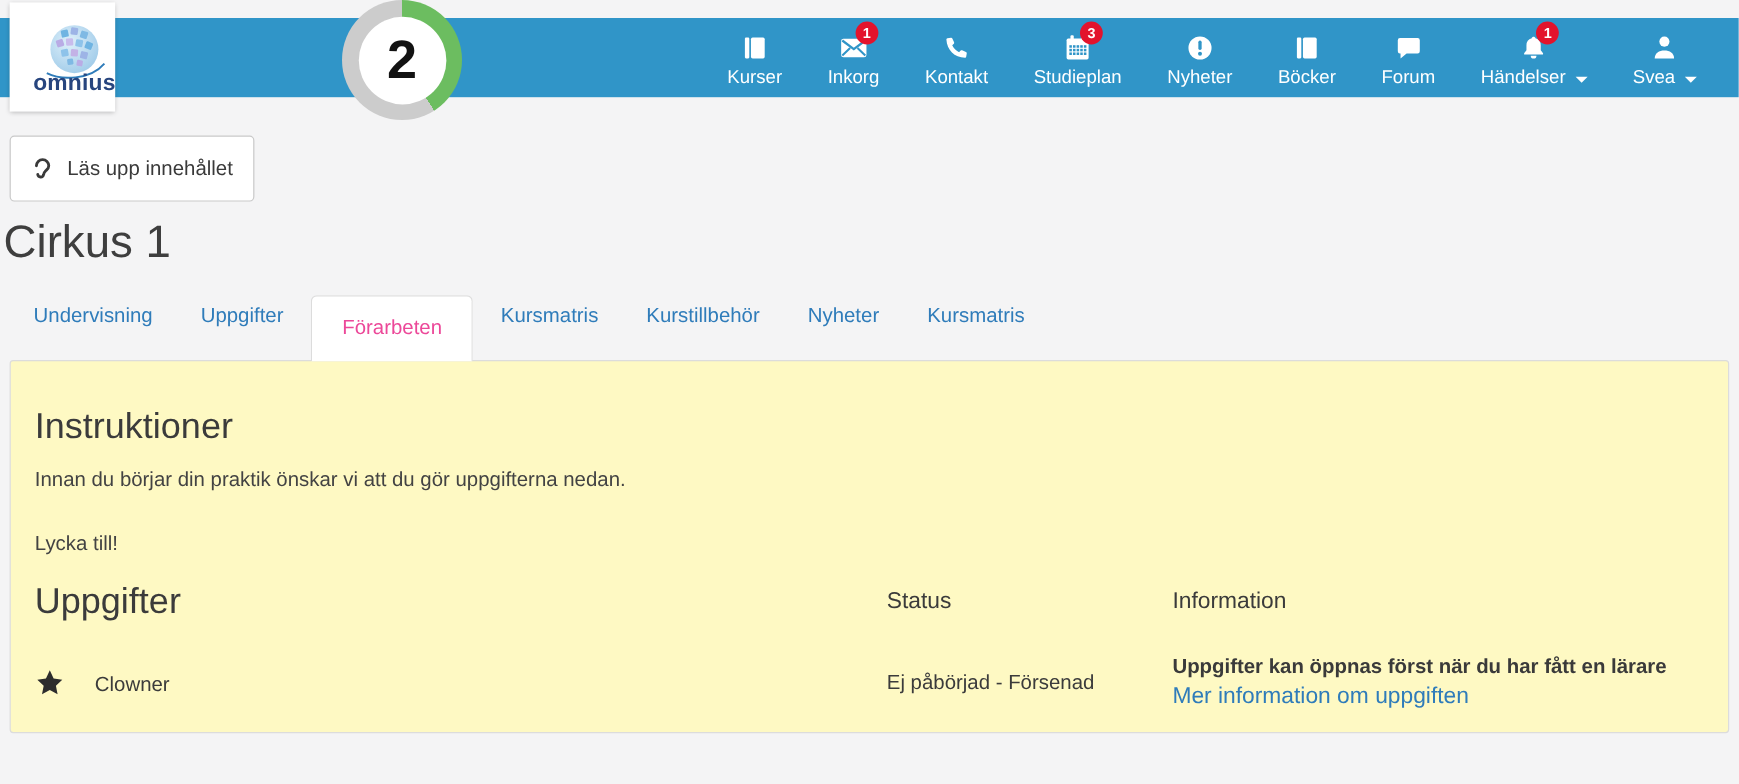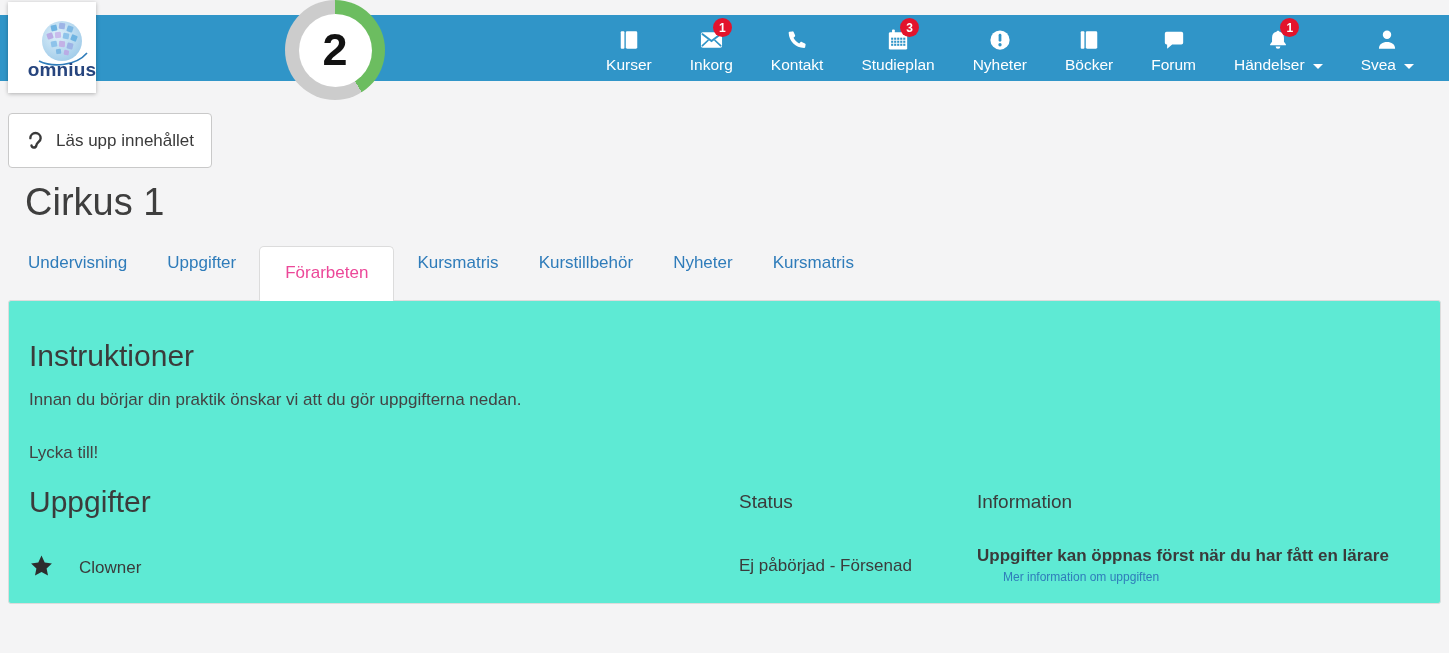--- a/index.html
+++ b/index.html
@@ -32,41 +32,41 @@
               background:conic-gradient(#6cbd60 0 41%, #cccccc 41% 100%);
               display:flex; align-items:center; justify-content:center; z-index:3; }
   .progress-inner { width:73px; height:73px; border-radius:50%; background:#fff;
               display:flex; align-items:center; justify-content:center;
               font-size:45px; font-weight:600; color:#121212; }
   
   .read-btn { position:absolute; top:113px; left:8px; height:55px; background:#fff;
               border:1px solid #c9c9c9; border-radius:4px; display:flex; align-items:center; gap:11px;
               padding:0 17px; font-size:17px; color:#3a3a3a; cursor:pointer; }
   
-  .page-title { position:absolute; top:181px; left:25px; font-size:38px; font-weight:400; color:#3e3e3e; }
+  .page-title { position:absolute; top:181px; left:3px; font-size:38px; font-weight:400; color:#3e3e3e; }
   
   .main { position:absolute; top:237px; left:8px; right:8px; }
   .tabs { display:flex; align-items:flex-end; position:relative; z-index:2; margin-bottom:-1px; }
   .tab-link { color:#2f7cba; font-size:17px; padding:16px 20px 28px 20px; text-decoration:none; cursor:pointer; }
   .tab-active { background:#fff; border:1px solid #dcdcdc; border-bottom:none; border-radius:5px 5px 0 0;
                 color:#ec4899; padding:16px 25px 18px 25px; margin:0 3px; cursor:default; }
-  .panel { background:#5eead4; border:1px solid #dcdcdc; border-radius:3px; min-height:292px;
+  .panel { background:#fef9c3; border:1px solid #dcdcdc; border-radius:3px; min-height:292px;
            padding:0 20px 18px 20px; position:relative; z-index:1; }
   .section-title { font-size:30px; font-weight:400; color:#3b3b3b; margin-top:38px; }
   .instr-text { font-size:17px; color:#434343; margin-top:17px; }
   .instr-closing { font-size:17px; color:#434343; margin-top:33px; }
   .assign-grid { display:grid; grid-template-columns:710px 238px 1fr; align-items:center; }
   .assign-head { margin-top:22px; }
   .assign-title { font-size:30px; font-weight:400; color:#3b3b3b; }
   .col-header { font-size:19px; color:#3b3b3b; align-self:center; }
   .assign-row { margin-top:27px; }
   .task-name { display:flex; align-items:flex-end; gap:25px; font-size:17px; color:#3b3b3b; }
   .status-text { font-size:17px; color:#3b3b3b; }
   .info-main { font-size:17px; font-weight:bold; color:#3a3a3a; }
-  .info-link { font-size:12px; color:#2f7cba; margin-top:4px; display:inline-block; text-decoration:none; cursor:pointer;margin-left:26px; }
+  .info-link { font-size:19px; color:#2f7cba; margin-top:4px; display:inline-block; text-decoration:none; cursor:pointer; }
 </style>
 </head>
 <body>
 
 <div class="navbar">
   <nav class="nav-items">
 
     <a class="nav-item">
       <span class="nav-icon-wrap">
         <svg width="22" height="22" viewBox="0 0 24 24">

